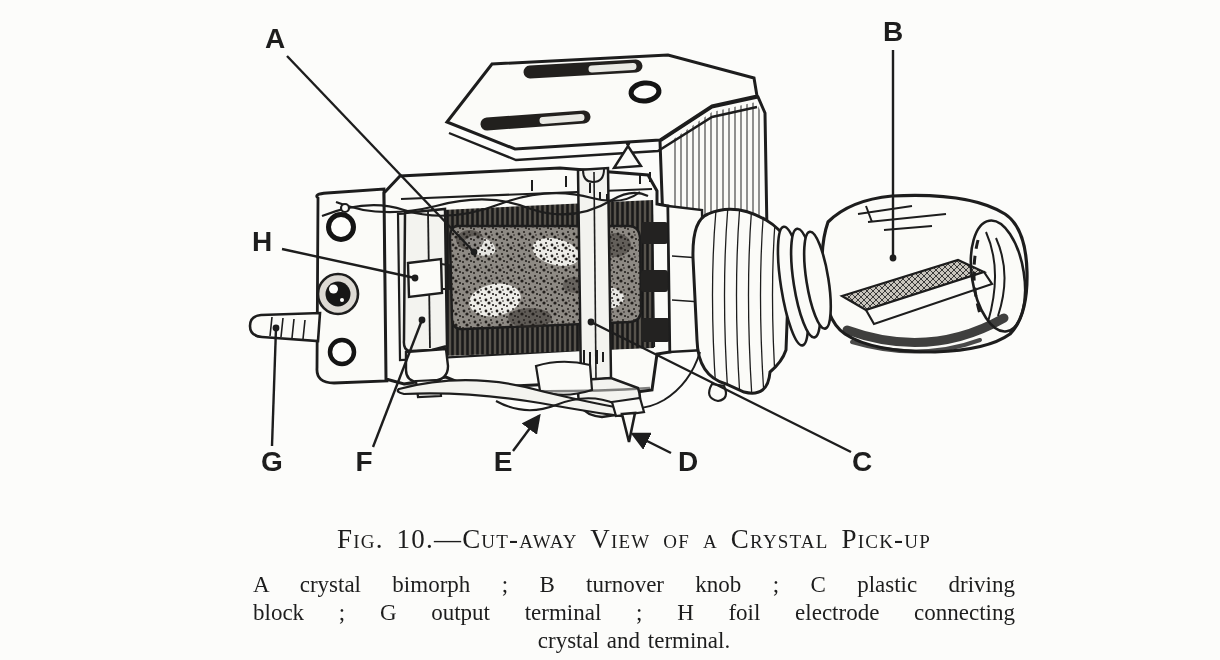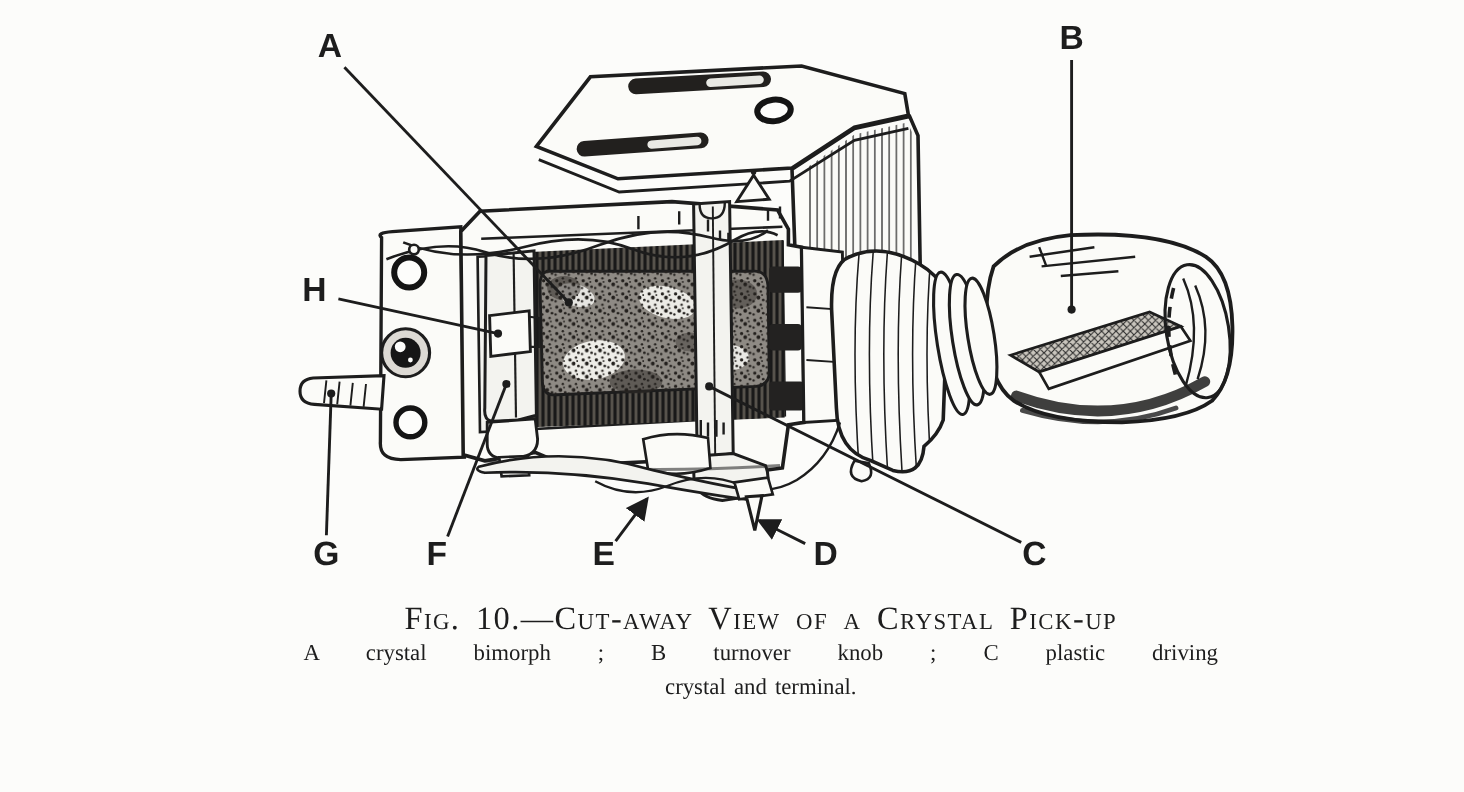--- a/index.html
+++ b/index.html
@@ -6,24 +6,24 @@
   html,body{margin:0;padding:0;}
   body{width:1220px;height:660px;background:var(--paper);font-family:"Liberation Serif",serif;overflow:hidden;}
   .page{position:relative;width:1220px;height:660px;background:var(--paper);}
   #figure-svg{position:absolute;left:0;top:0;}
   
   .s{stroke:var(--ink);fill:none;}
   .w{stroke:var(--ink);fill:#fbfbf8;}
   .w2{stroke:var(--ink);fill:#f3f3ef;}
   .lbl{font-family:"Liberation Sans",sans-serif;font-weight:700;font-size:28px;fill:var(--ink);}
   
-  .caption{position:absolute;left:253px;top:500px;width:762px;color:var(--ink);}
+  .caption{position:absolute;left:253px;top:524px;width:762px;color:var(--ink);}
   .cap-title{font-size:27px;line-height:31px;text-align:center;font-variant:small-caps;
              letter-spacing:1.2px;word-spacing:5px;white-space:nowrap;}
-  .cap-body{margin-top:0;font-size:19px;line-height:28px;font-family:Liberation Serif, serif;}
+  .cap-body{margin-top:16px;font-size:23px;line-height:28px;font-family:Liberation Serif, serif;}
   .cap-line{text-align:justify;text-align-last:justify;word-spacing:2px;}
   .cap-line.last{text-align:right;text-align-last:center;}
 </style>
 </head>
 <body>
 
 <div class="page">
 
   <svg id="figure-svg" width="1220" height="495" viewBox="0 0 1220 495">
     <defs>
@@ -237,16 +237,17 @@
           <circle cx="415" cy="278" r="3.4" fill="#1d1d1d"></circle>
           <text x="262" y="241" class="lbl" text-anchor="middle" dominant-baseline="central">H</text>
         </g>
       </g>
   </svg>
 
   <div class="caption">
     <div class="cap-title">Fig. 10.—Cut-away View of a Crystal Pick-up</div>
     <div class="cap-body">
       <div class="cap-line">A crystal bimorph ; B turnover knob ; C plastic driving</div>
+      <div class="cap-line">block ; G output terminal ; H foil electrode connecting</div>
       <div class="cap-line last">crystal and terminal.</div>
     </div>
   </div>
 </div>
 
 </body></html>

